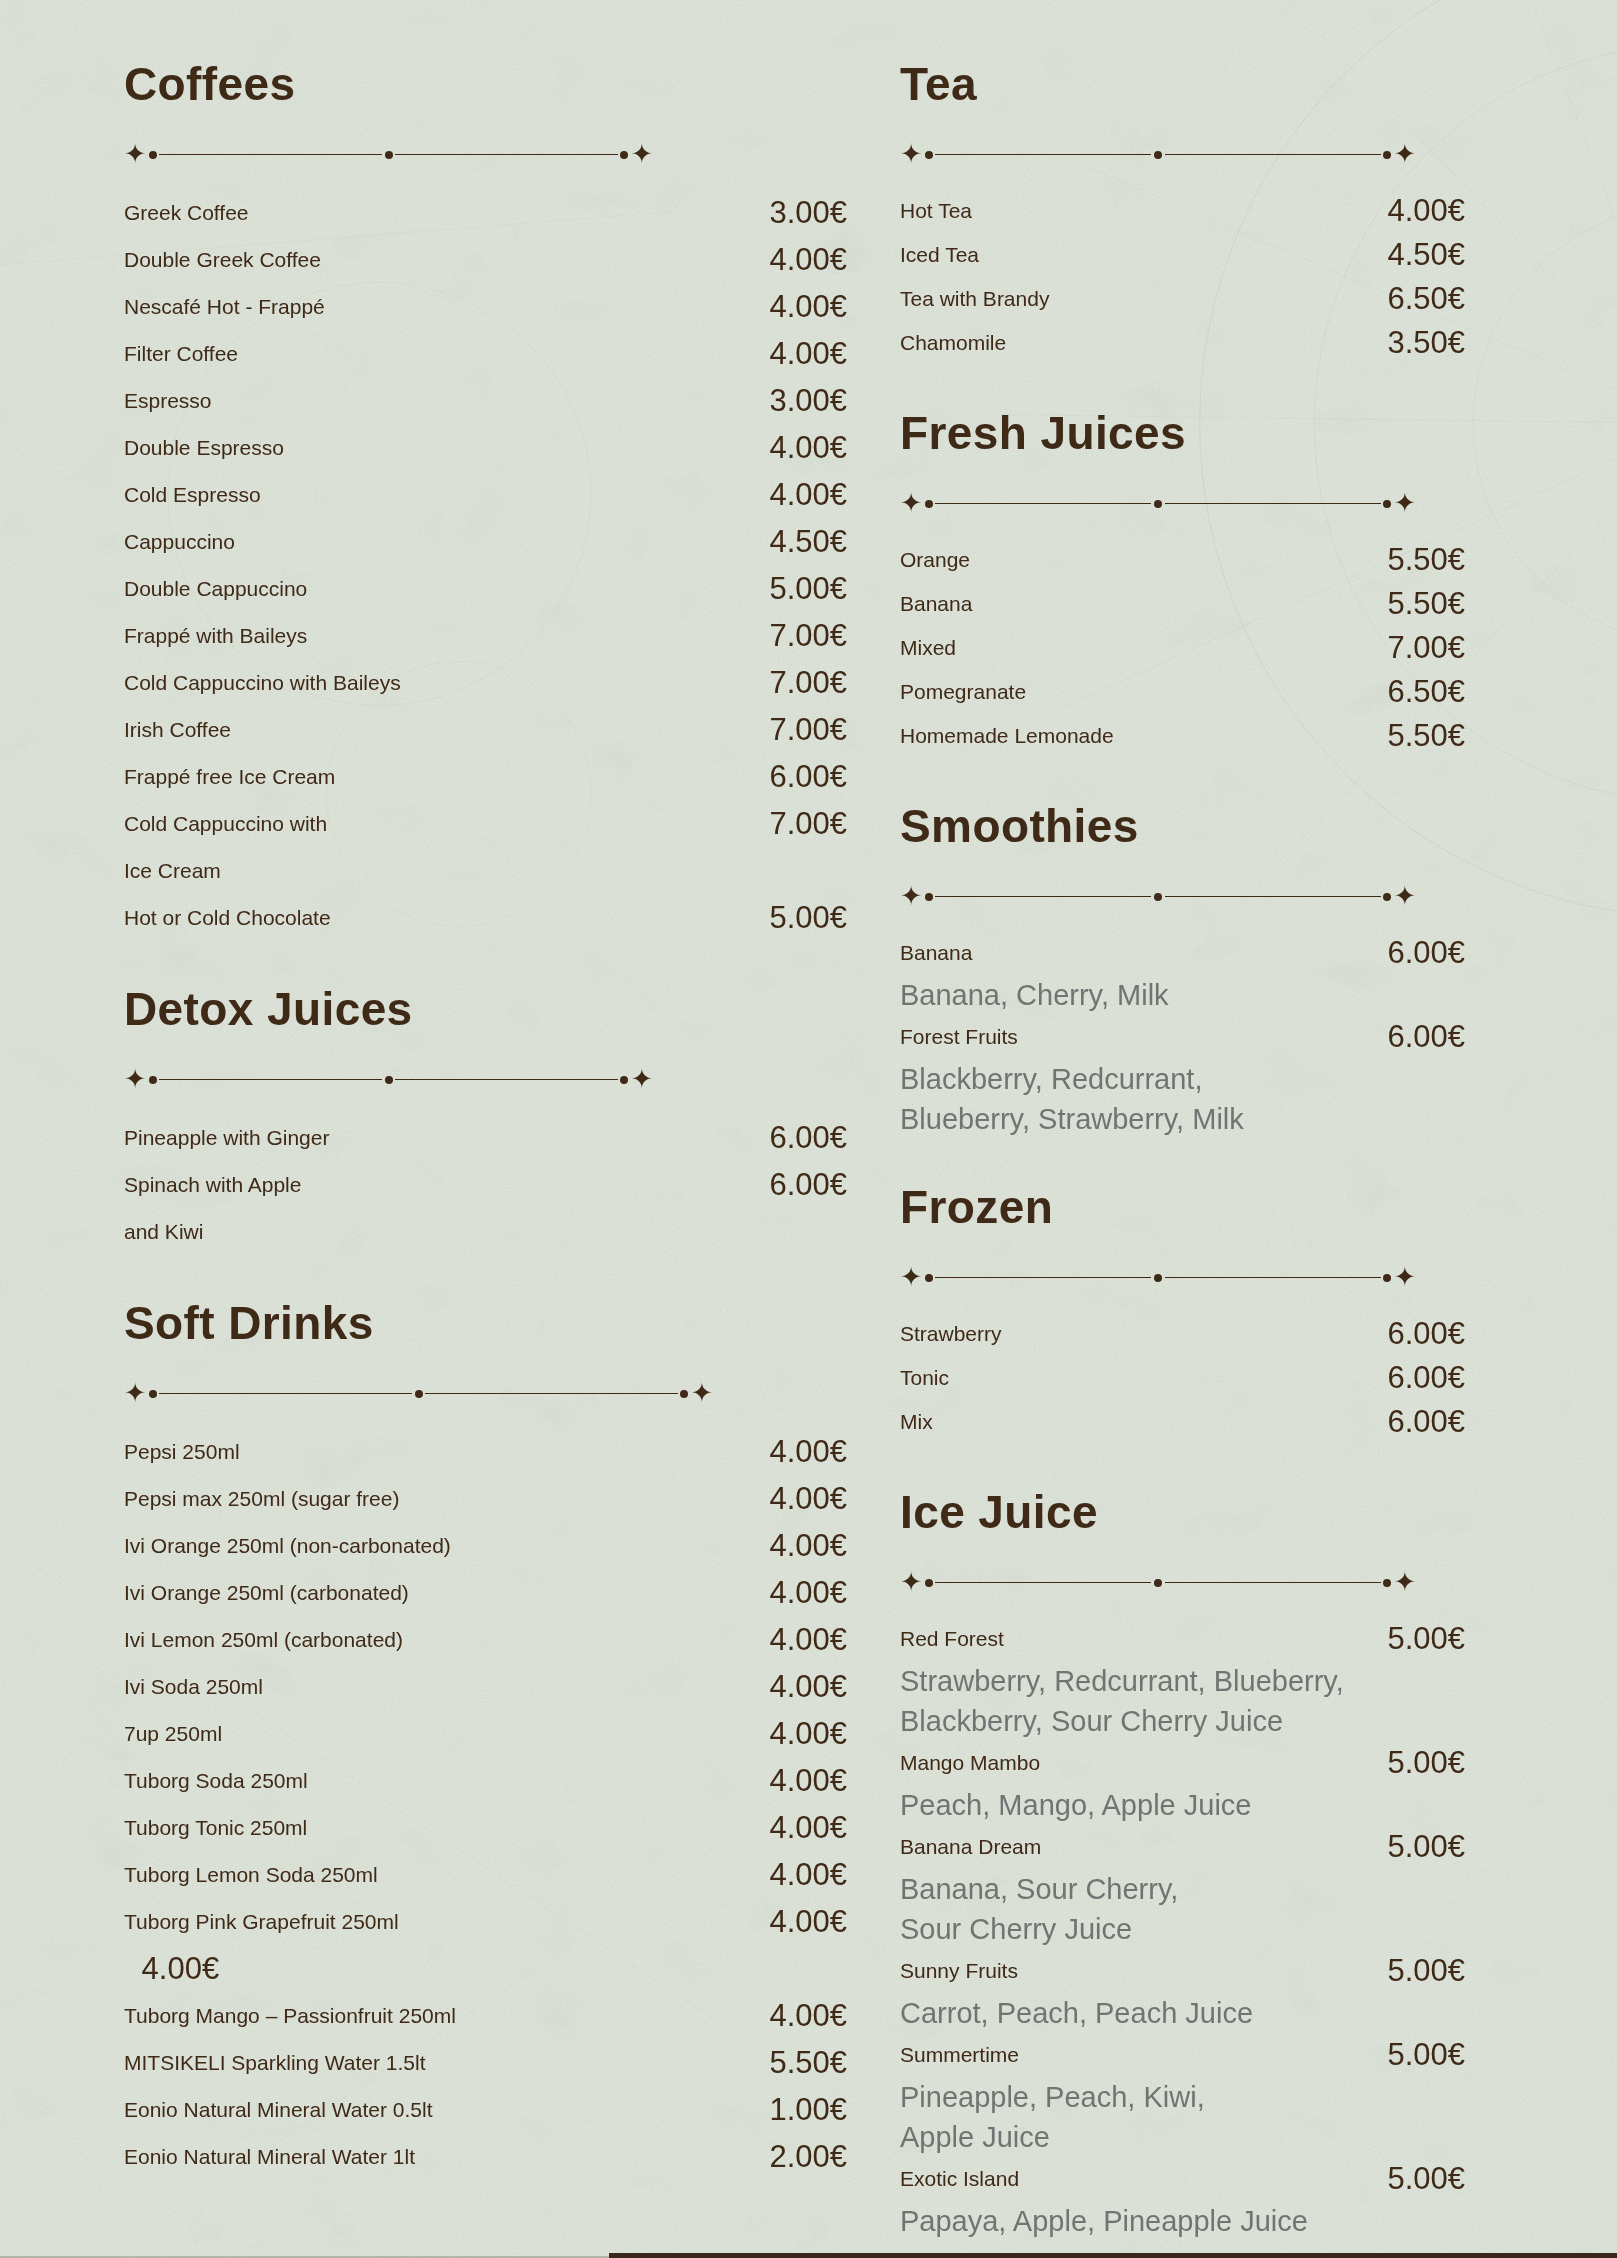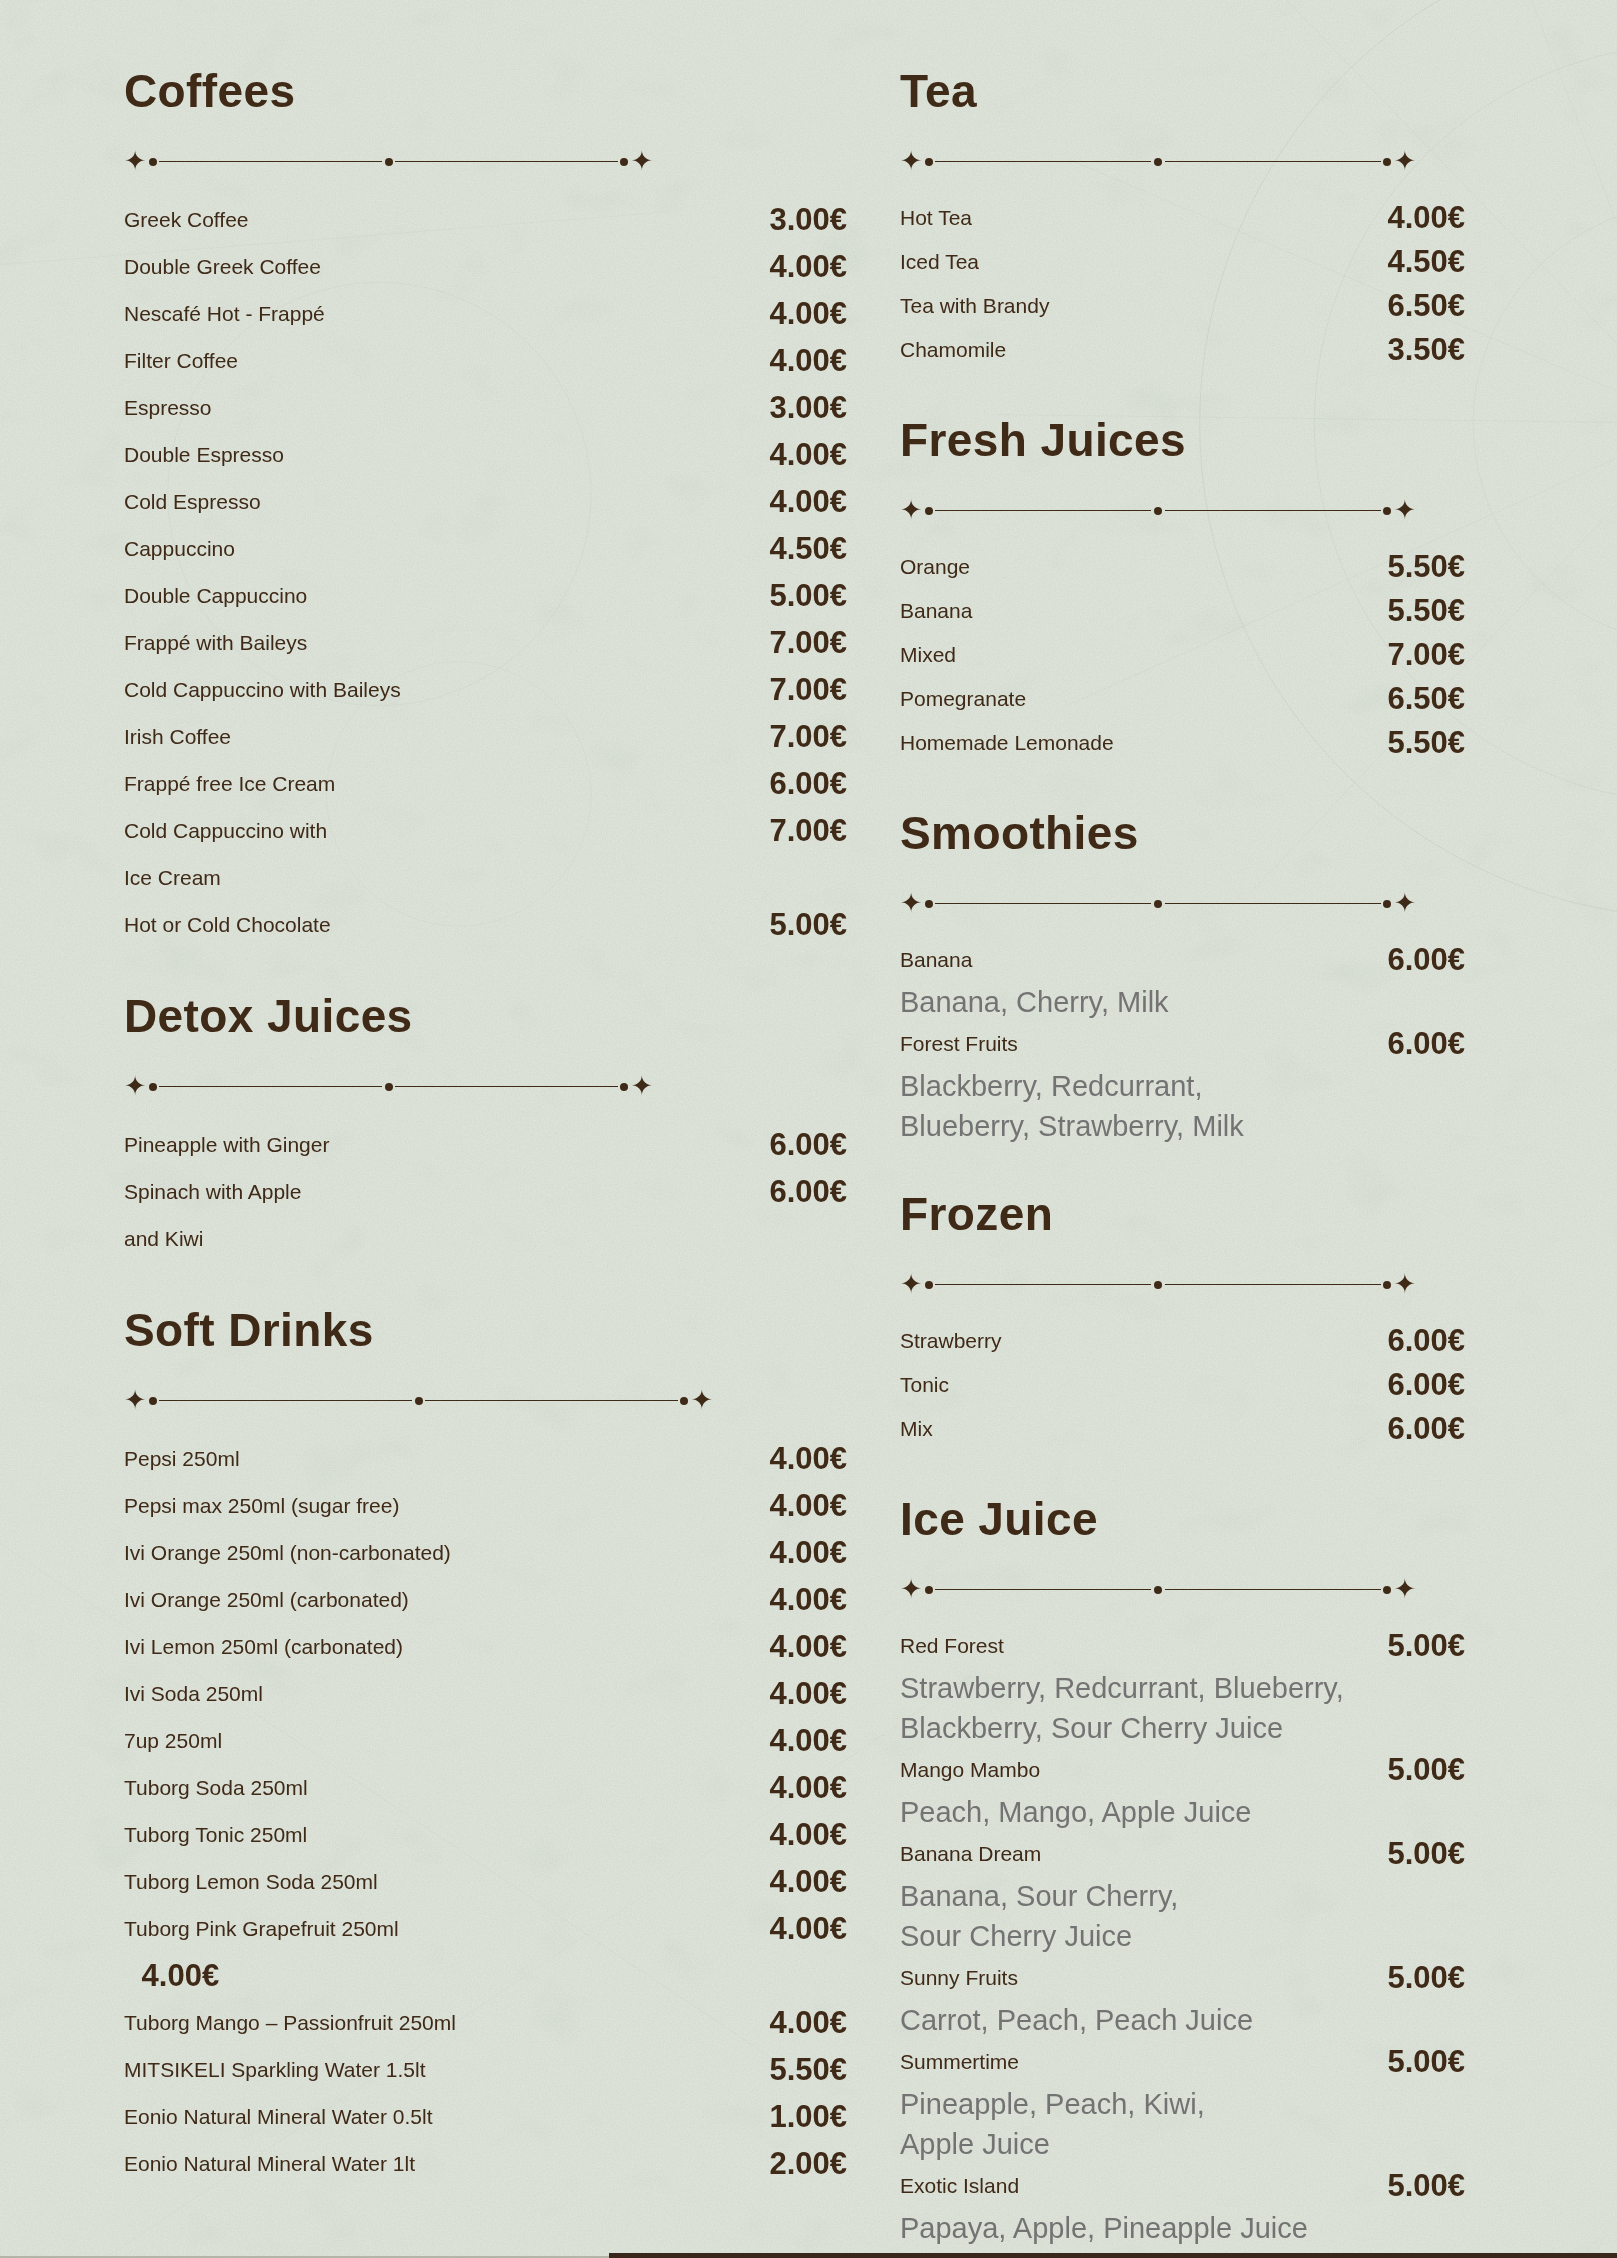--- a/index.html
+++ b/index.html
@@ -4,40 +4,40 @@
 <title>Menu</title>
 <style>
   html,body{margin:0;padding:0;}
   body{
     width:1617px;height:2258px;position:relative;overflow:hidden;
     background:var(--paper,#dee4da);
     font-family:"Liberation Sans",sans-serif;
     color:var(--ink,#3f2917);
   }
   .texture{position:absolute;inset:0;pointer-events:none;}
-  .col{position:absolute;top:7px;padding-top:57px;z-index:2;}
+  .col{position:absolute;top:0;padding-top:57px;z-index:2;}
   .col-left{left:124px;width:723px;}
   .col-right{left:900px;width:565px;}
   .section{margin-top:41px;}
   .section:first-child{margin-top:0;}
   .section-title{
     font-size:46px;font-weight:700;margin:0 0 32px;letter-spacing:0.4px;
     color:var(--ink,#3f2917);
   }
   .divider{display:flex;align-items:center;height:23px;margin:0 0 23px;}
   .col-left .divider{width:529px;}
   .col-left .section:nth-child(3) .divider{width:589px;}
   .col-right .divider{width:516px;}
   .dmd{font-size:26.5px;line-height:23px;}
   .dot{width:8px;height:8px;border-radius:50%;background:var(--ink,#3f2917);margin:0 2.6px;flex:0 0 auto;}
   .line{flex:1;height:1.8px;background:var(--ink,#3f2917);}
   .items{list-style:none;margin:0;padding:0;}
   .item-row{display:flex;justify-content:space-between;align-items:flex-start;}
   .item-name{font-weight:400;font-size:21px;line-height:44px;white-space:pre-line;}
-  .item-price{font-weight:700;font-size:31px;line-height:44px;margin-left:17.6px;white-space:nowrap;}
+  .item-price{font-weight:400;font-size:31px;line-height:44px;margin-left:17.6px;white-space:nowrap;}
   .col-left .item-name,.col-left .item-price{line-height:47px;}
   .item-desc{font-size:29px;font-weight:400;line-height:40px;white-space:pre-line;color:#737373;}
   .bottom-bar{position:absolute;bottom:0;left:609px;right:0;height:5.3px;background:#38271a;z-index:3;}
   .bottom-edge{position:absolute;bottom:0;left:0;width:609px;height:1.8px;background:rgba(70,50,30,.25);z-index:3;}
 </style>
 </head>
 <body>
 
 <svg class="texture" width="1617" height="2258" viewBox="0 0 1833 2560" xmlns="http://www.w3.org/2000/svg">
   <defs>

